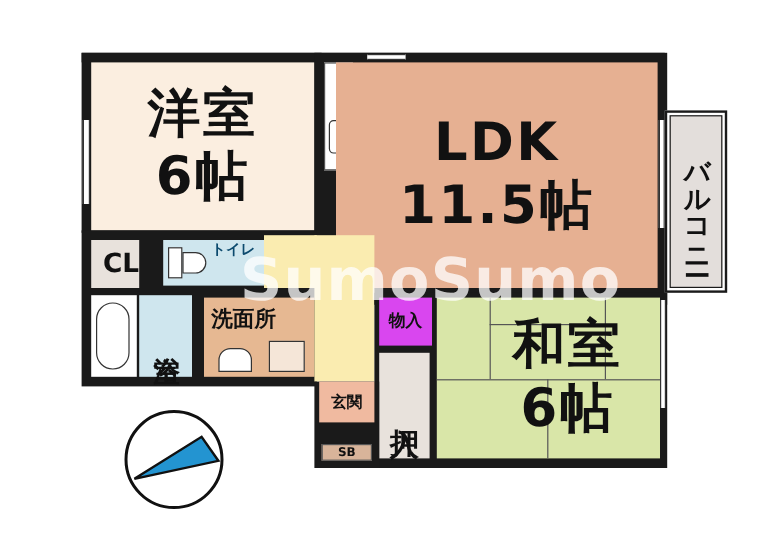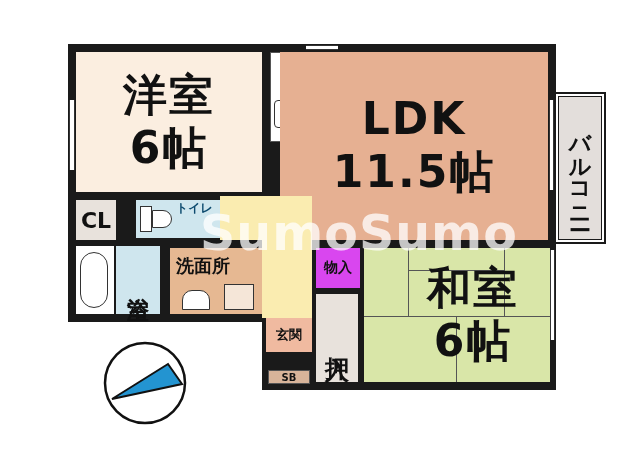--- a/index.html
+++ b/index.html
@@ -34,21 +34,21 @@
 </div>
 <div class="abs win" style="left:306px;top:45px;width:32px;height:5px;"></div>
 <div class="abs winv" style="left:549px;top:100px;width:5px;height:90px;"></div>
 
 <div class="abs" style="left:554px;top:92px;width:52px;height:152px;border:2px solid #1a1a1a;background:#fff;"></div>
 <div class="abs room vert" style="left:558px;top:96px;width:44px;height:144px;background:#e3dedb;border:1px solid #1a1a1a;font-size:22px;">
   <span>バルコニー</span>
 </div>
 
 <div class="abs wall" style="left:68px;top:192px;width:196px;height:130px;"></div>
-<div class="abs room" style="left:76px;top:200px;width:40px;height:40px;background:#e8e2dc;font-size:22px;">
+<div class="abs room" style="left:76px;top:200px;width:40px;height:40px;background:#e8e2dc;font-size:22px;align-items:flex-end;">
   <span>CL</span>
 </div>
 <div class="abs" style="left:136px;top:200px;width:88px;height:38px;background:#cfe6ee;">
   <div class="abs" style="left:4px;top:6px;width:12px;height:26px;border:1px solid #333;background:#fff;"></div>
   <div class="abs" style="left:16px;top:10px;width:20px;height:18px;border:1px solid #333;border-radius:0 10px 10px 0;background:#fff;"></div>
   <span class="abs" style="left:40px;top:0px;font-size:12px;font-weight:bold;color:#0c4a6e;">トイレ</span>
 </div>
 <div class="abs" style="left:76px;top:246px;width:38px;height:68px;background:#fff;">
   <div class="abs" style="left:4px;top:6px;width:28px;height:56px;border:1px solid #333;border-radius:14px;"></div>
 </div>

